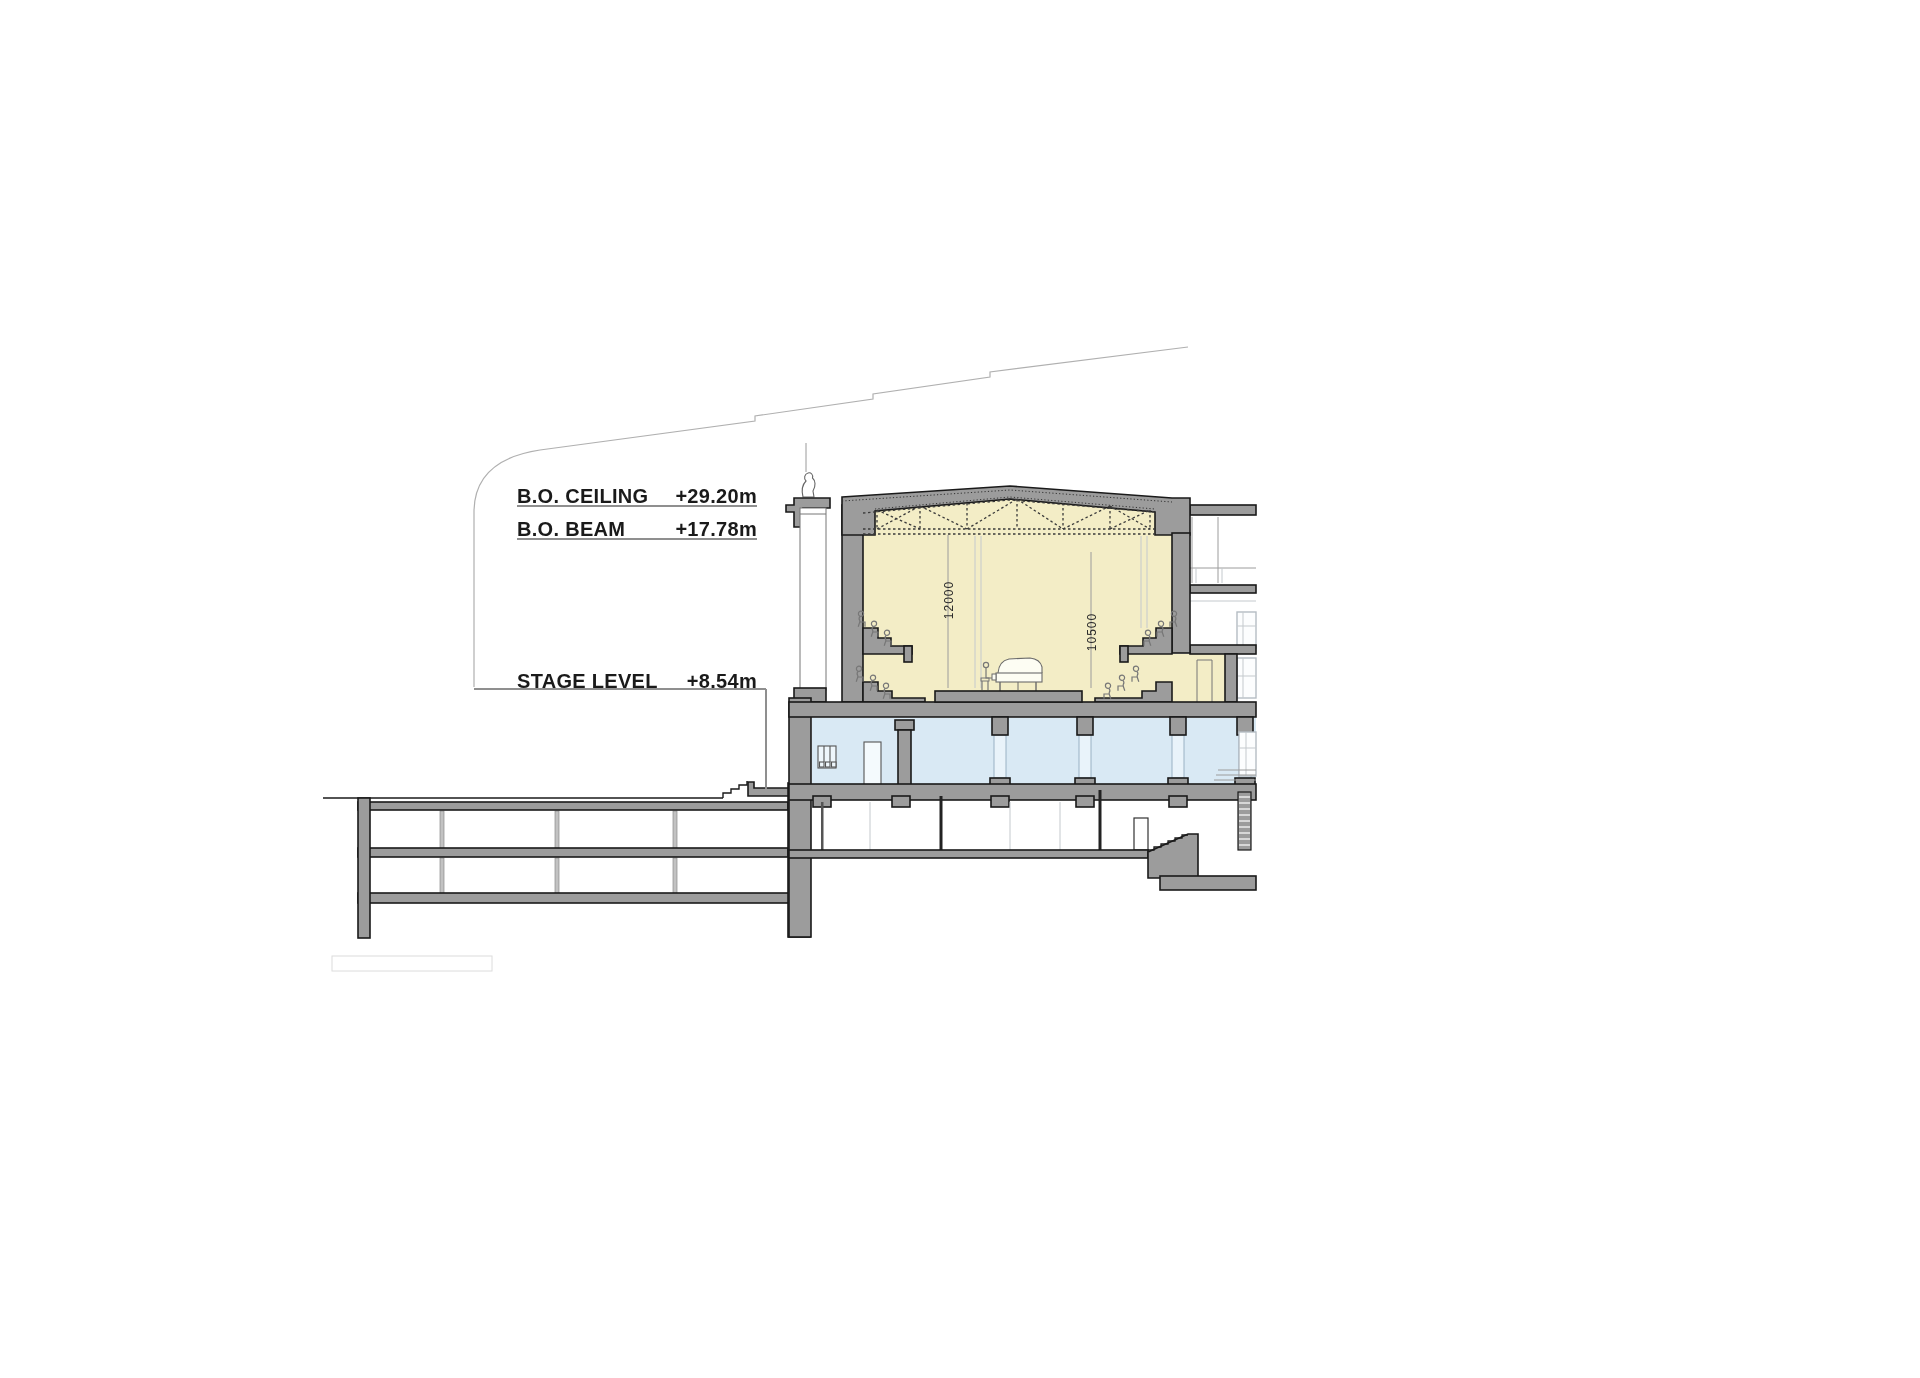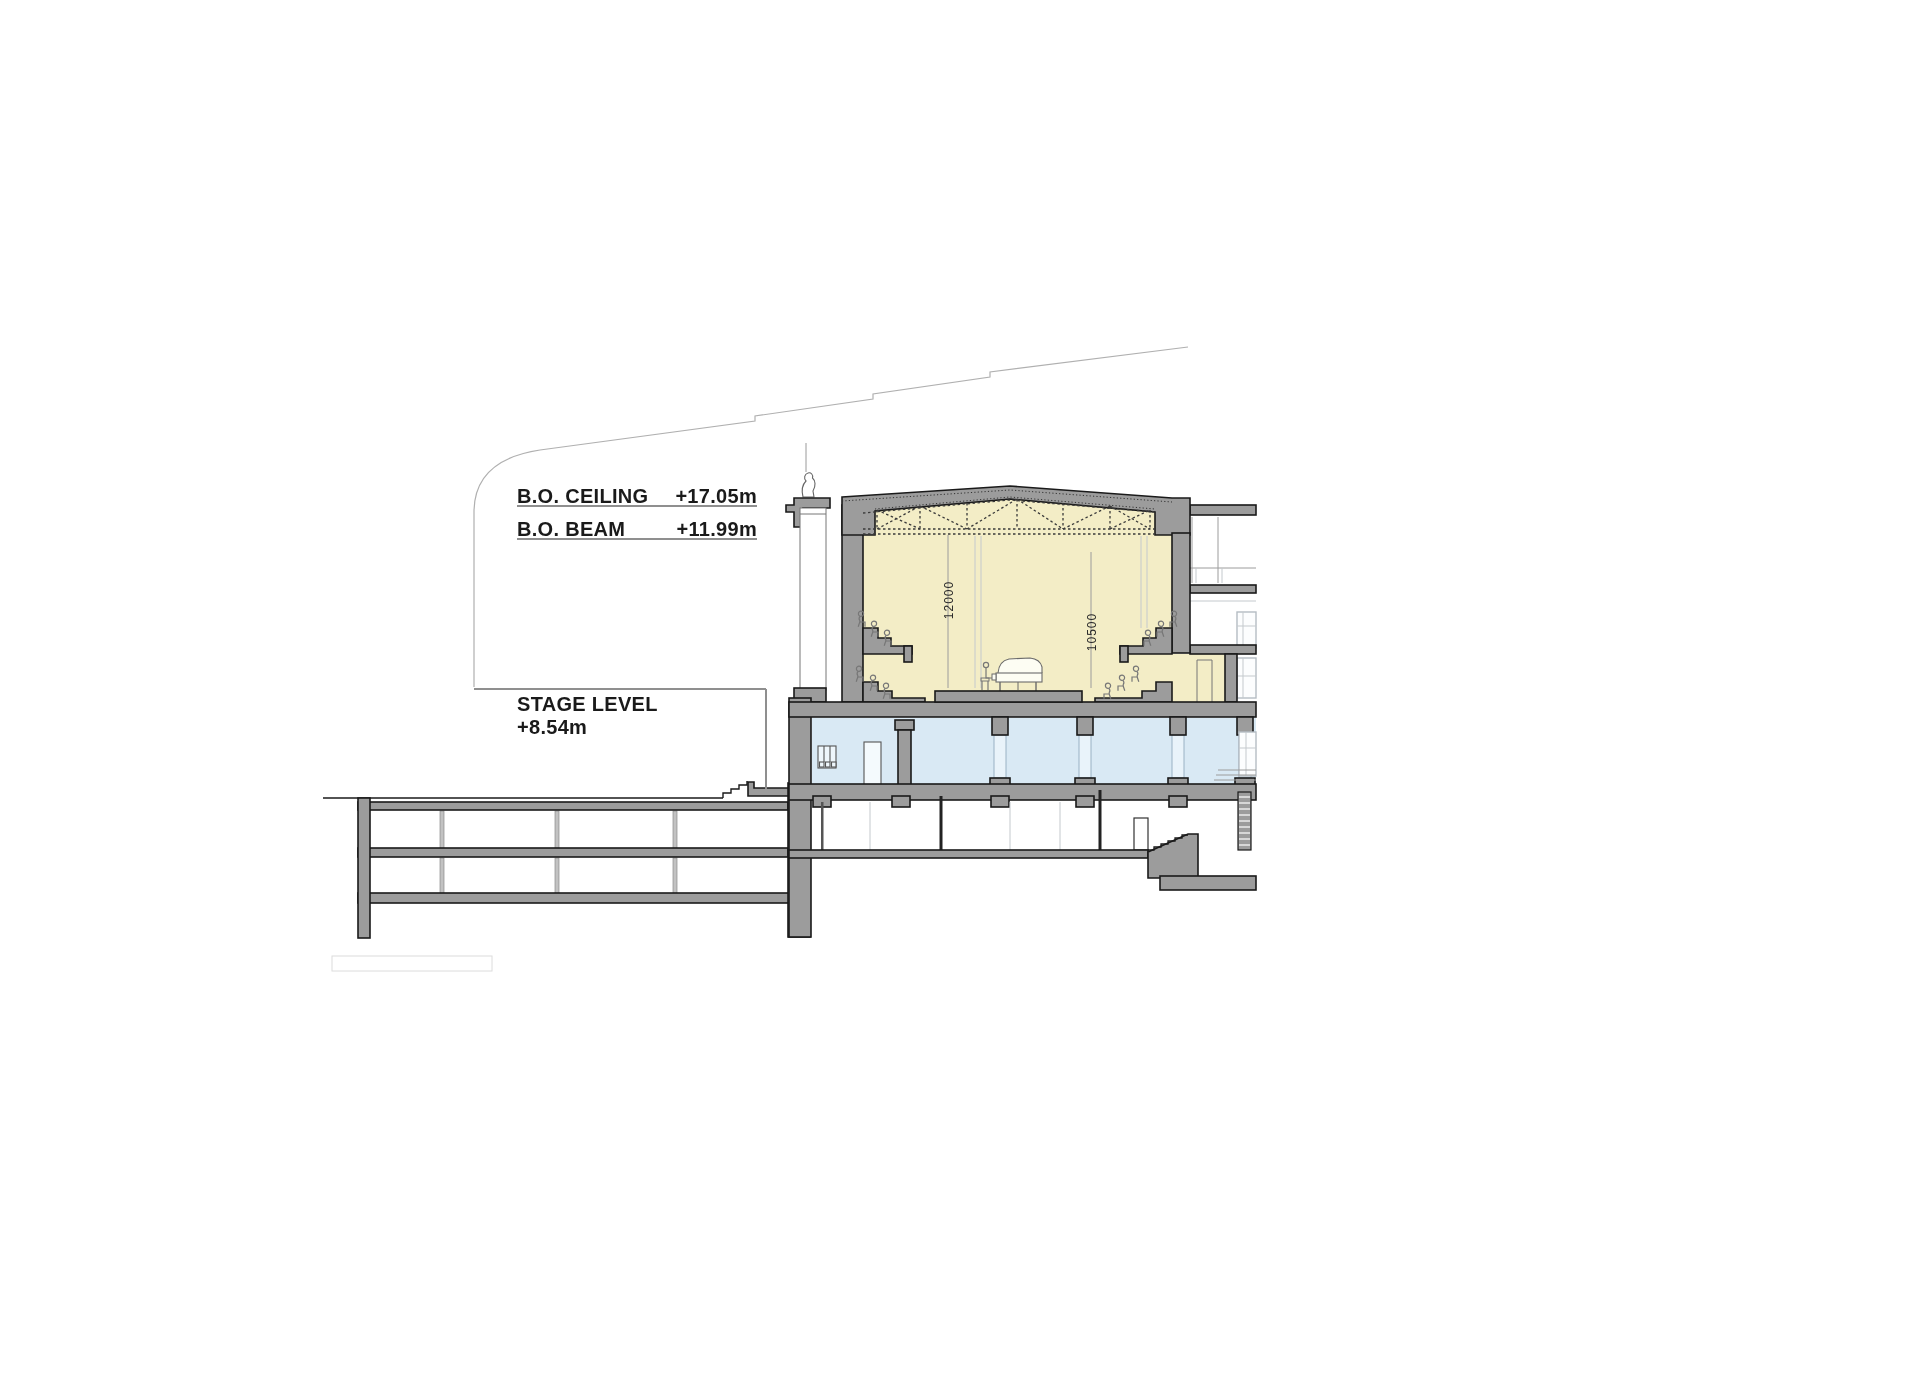--- a/index.html
+++ b/index.html
@@ -264,24 +264,24 @@
   <g>
     <line class="uline" x1="517" y1="506" x2="757" y2="506"></line>
     <line class="uline" x1="517" y1="539" x2="757" y2="539"></line>
     <line class="uline" x1="474" y1="689" x2="766" y2="689"></line>
     <line class="uline" x1="766" y1="689" x2="766" y2="789"></line>
   </g>
 </svg>
 
 <div class="ann-row" style="top:485px;text-align:right;">
   <span>B.O. CEILING</span>
-  <span>+17.05m</span>
+  <span>+29.20m</span>
 </div>
 <div class="ann-row" style="top:518px;align-items:center;">
   <span>B.O. BEAM</span>
-  <span>+11.99m</span>
-</div>
-<div class="ann-row" style="top:693px;flex-direction:column;">
+  <span>+17.78m</span>
+</div>
+<div class="ann-row" style="top:670px;">
   <span>STAGE LEVEL</span>
   <span>+8.54m</span>
 </div>
 
 </div>
 
 </body></html>

